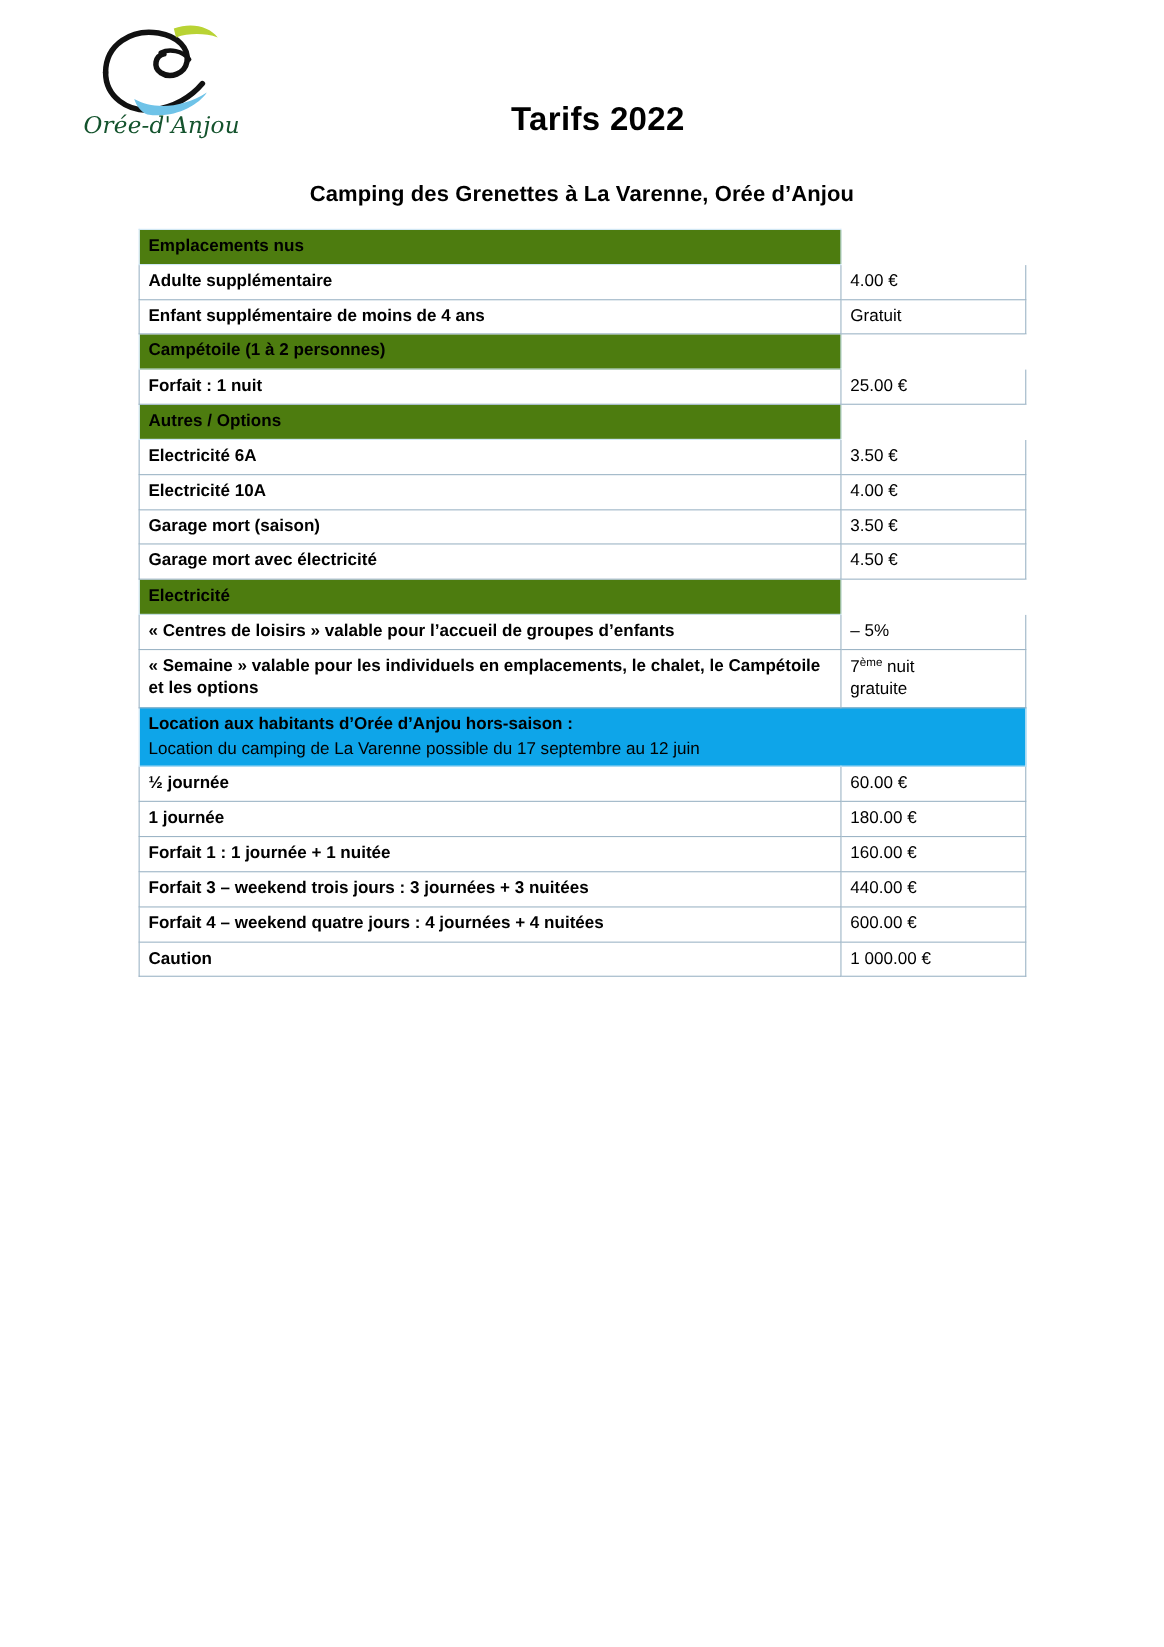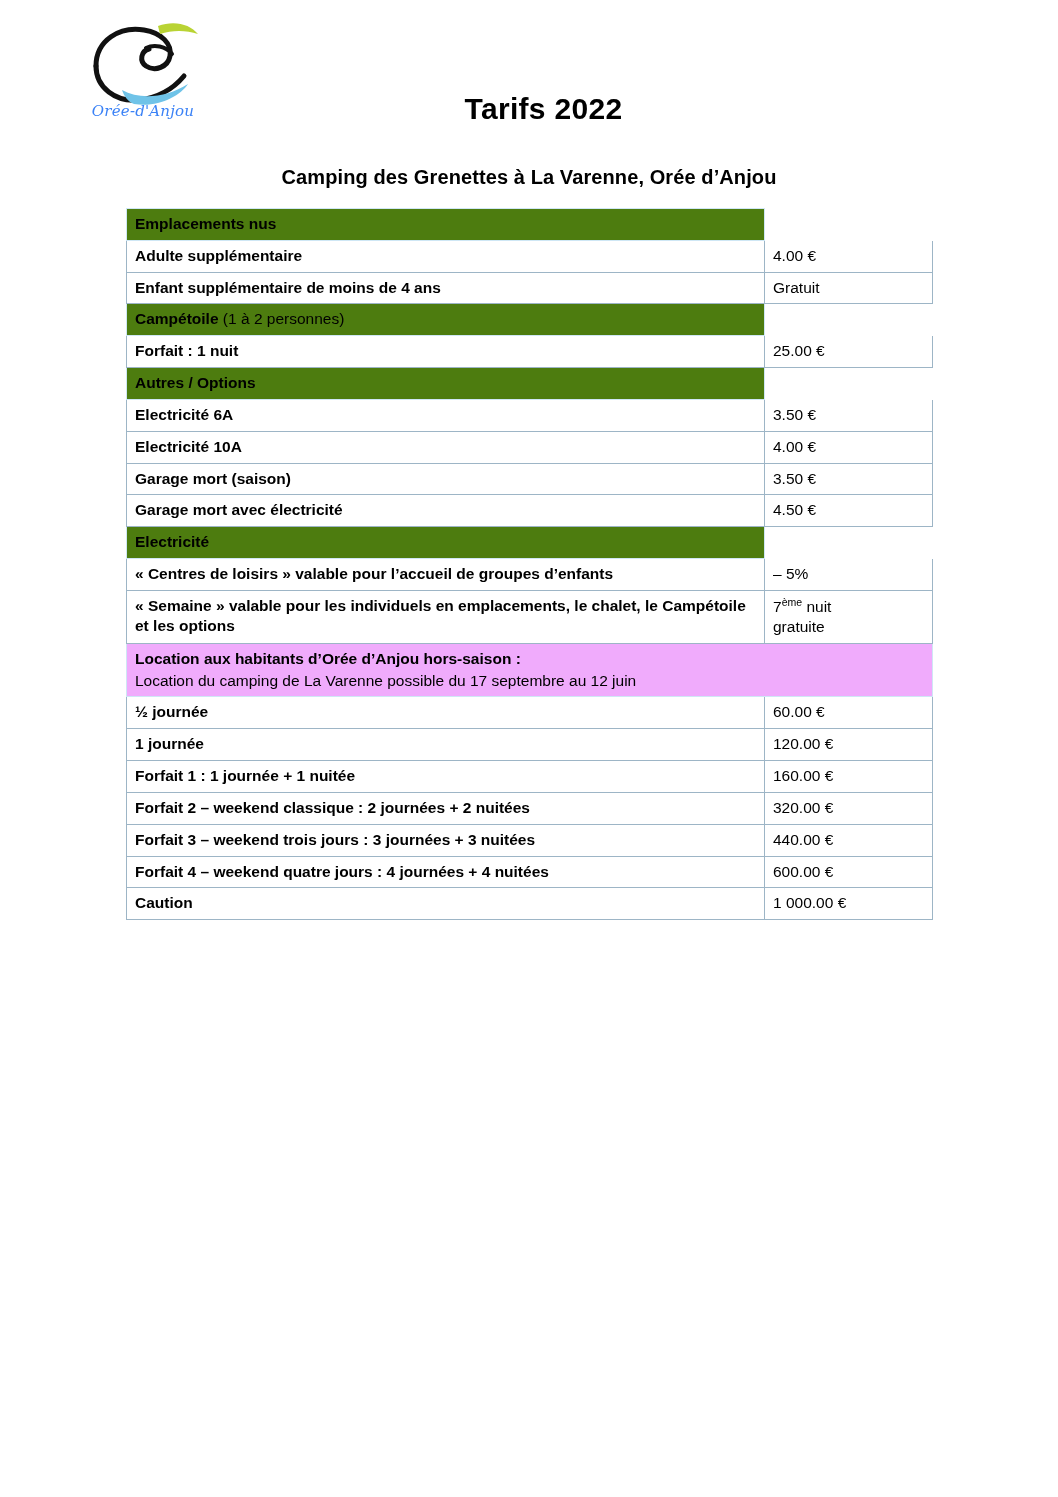--- a/index.html
+++ b/index.html
@@ -31,25 +31,25 @@
     top: 14px;
     width: 160px;
     height: 120px;
   }
   .logo svg { display: block; }
   .logo-text {
     position: absolute;
     left: 6px;
     top: 88px;
     width: 150px;
-    text-align: center;
+    text-align: right;
     font-family: "DejaVu Serif", serif;
     font-style: italic;
-    font-size: 15px;
-    color: #3b82f6;
+    font-size: 21px;
+    color: #14532d;
     letter-spacing: .2px;
   }
 
   
   .doc-title {
     text-align: center;
     font-size: 30px;
     font-weight: bold;
     letter-spacing: .3px;
     padding-top: 92px;
@@ -82,29 +82,29 @@
     line-height: 1.28;
   }
   col.c-label { width: 638px; }
   col.c-price { width: 168px; }
 
   tr.section td {
     background: #4d7c0f;
     border-color: #cfe7f5;
   }
   tr.section td.label { font-weight: bold; }
-  tr.section td.label .light { font-weight: normal; }
+  tr.section td.label .light { font-weight: bold; }
   tr.section td.price { background: #ffffff; border-color: #ffffff; }
 
   td.label { font-weight: bold; }
   td.label .light { font-weight: normal; }
   td.price { font-weight: normal; white-space: nowrap; }
 
   tr.section-wide td {
-    background: #f0abfc;
+    background: #0ea5e9;
     border-color: #cfe7f5;
   }
   .sub-note { font-weight: normal; display: block; padding-top: 2px; }
 
   sup { font-size: 0.68em; vertical-align: super; }
 </style>
 </head>
 <body>
 
 <div class="page">
@@ -194,31 +194,27 @@
       <tr class="section-wide">
         <td class="label" colspan="2"><span>Location aux habitants d’Orée d’Anjou hors-saison :</span><span class="sub-note">Location du camping de La Varenne possible du 17 septembre au 12 juin</span></td>
       </tr>
 
       <tr>
         <td class="label">½ journée</td>
         <td class="price">60.00 €</td>
       </tr>
       <tr>
         <td class="label">1 journée</td>
-        <td class="price">120.00 €</td>
+        <td class="price">180.00 €</td>
       </tr>
       <tr>
         <td class="label">Forfait 1 : 1 journée + 1 nuitée</td>
         <td class="price">160.00 €</td>
       </tr>
       <tr>
-        <td class="label">Forfait 2 – weekend classique : 2 journées + 2 nuitées</td>
-        <td class="price">320.00 €</td>
-      </tr>
-      <tr>
         <td class="label">Forfait 3 – weekend trois jours : 3 journées + 3 nuitées</td>
         <td class="price">440.00 €</td>
       </tr>
       <tr>
         <td class="label">Forfait 4 – weekend quatre jours : 4 journées + 4 nuitées</td>
         <td class="price">600.00 €</td>
       </tr>
       <tr>
         <td class="label">Caution</td>
         <td class="price">1 000.00 €</td>

